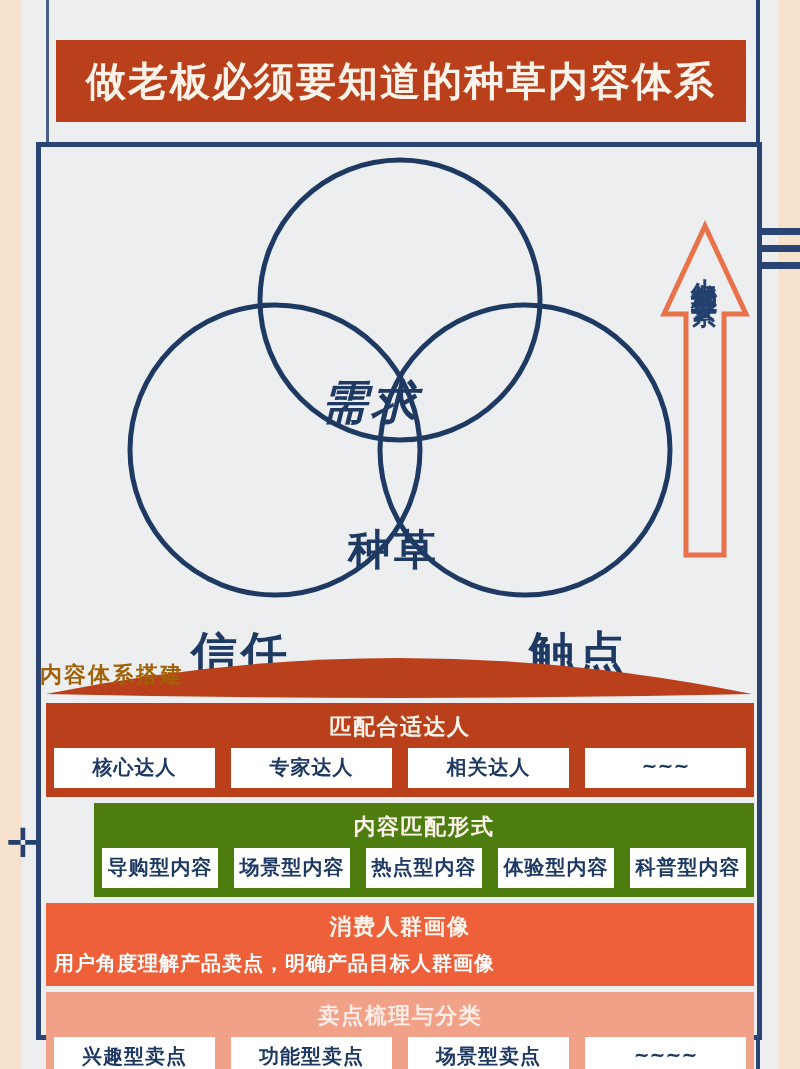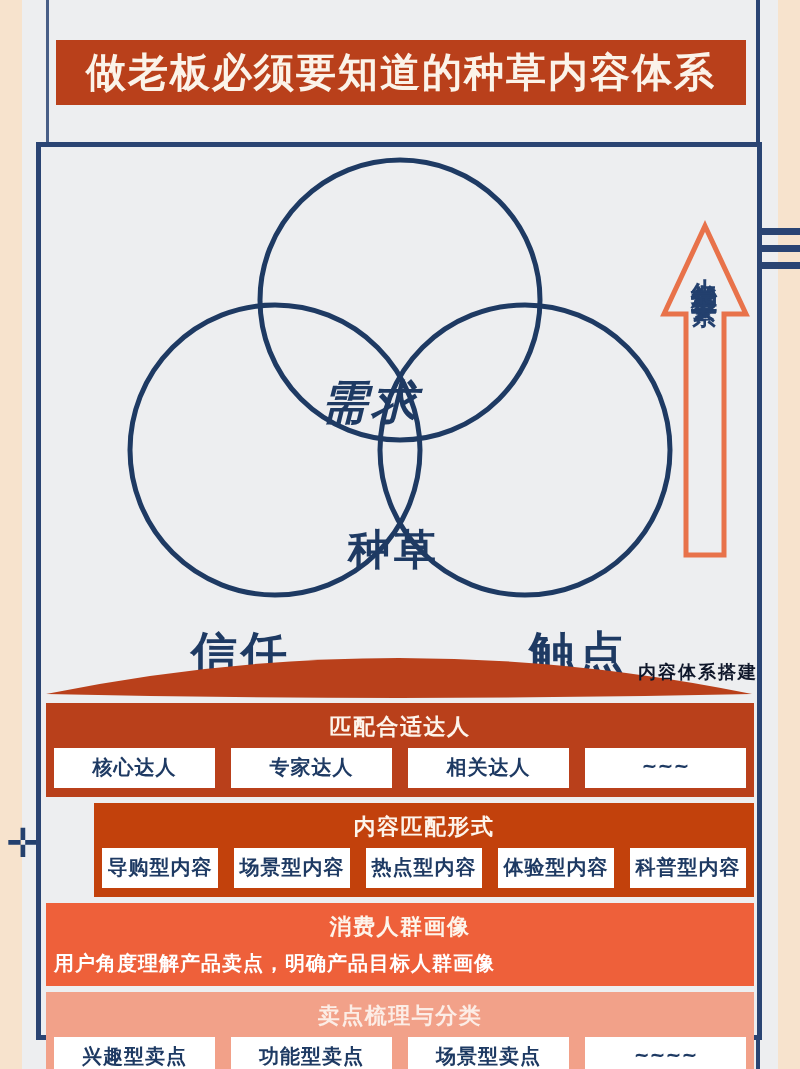--- a/index.html
+++ b/index.html
@@ -24,21 +24,21 @@
   }
   .edge-bars{position:absolute;left:762px;top:228px;width:38px;}
   .edge-bars span{display:block;height:7px;background:#2A4473;margin-bottom:10px;}
   .plus-mark{
     position:absolute;left:6px;top:826px;width:34px;height:34px;
     color:#23406E;font-size:40px;font-weight:bold;line-height:34px;
     text-align:center;
   }
   
   .title-bar{
-    position:absolute;left:56px;top:40px;width:690px;height:65px;
+    position:absolute;left:56px;top:40px;width:690px;height:82px;
     background:#B9401B;display:flex;align-items:center;justify-content:center;
   }
   .title-bar h1{
     margin:0;color:#FBF3E9;font-size:40px;font-weight:bold;letter-spacing:2px;
     font-family:"DejaVu Sans","Liberation Sans",sans-serif;
   }
   
   .frame{
     position:absolute;left:36px;top:142px;width:726px;height:898px;
     border:5px solid #2A4473;background:#EDEEF0;box-sizing:border-box;
@@ -59,43 +59,43 @@
   .arrow-wrap{position:absolute;left:660px;top:218px;width:90px;height:345px;}
   .arrow-text{
     position:absolute;left:50%;top:40px;transform:translateX(-50%);
     writing-mode:vertical-rl;text-orientation:upright;
     color:#23406E;font-size:26px;font-weight:bold;letter-spacing:3px;
     font-family:"DejaVu Sans","Liberation Sans",sans-serif;
   }
   
   .roof{position:absolute;left:40px;top:620px;width:718px;height:80px;}
   .roof-text{
-    position:absolute;left:0;right:0;top:40px;text-align:right;
-    color:#0f172a;font-size:18px;font-weight:bold;letter-spacing:2px;
+    position:absolute;left:0;right:0;top:40px;text-align:left;
+    color:#a16207;font-size:22px;font-weight:bold;letter-spacing:2px;
   }
   
   .layers{position:absolute;left:46px;top:703px;width:708px;}
   .layer{margin-bottom:6px;padding:6px 8px 9px 8px;box-sizing:border-box;}
   .layer-title{
     text-align:center;color:#FDF4EB;font-size:22px;font-weight:bold;
     letter-spacing:1.5px;padding:3px 0 6px 0;
   }
   .layer-sub{
     text-align:left;color:#FFFFFF;font-size:20px;font-weight:bold;
     letter-spacing:1px;padding:2px 0 8px 0;
   }
   .chips{display:flex;gap:16px;}
   .chip{
     flex:1;background:#FFFFFF;color:#1E3A63;font-size:20px;font-weight:bold;
     text-align:center;padding:6px 2px 7px 2px;letter-spacing:1px;
     white-space:nowrap;
   }
   .chip.tilde{font-size:19px;letter-spacing:0;}
   .l1{background:#B9401B;}
-  .l2{background:#c2410c;margin-left:48px;}
+  .l2{background:#4d7c0f;margin-left:48px;}
   .l3{background:#EE603A;padding-bottom:1px;}
   .l4{background:#F2A189;}
   .l4 .layer-title{color:#FCEDE6;}
 </style>
 </head>
 <body>
 
 <div class="page-inner"></div>
 <div class="edge-line-left"></div>
 <div class="edge-line-right"></div>

